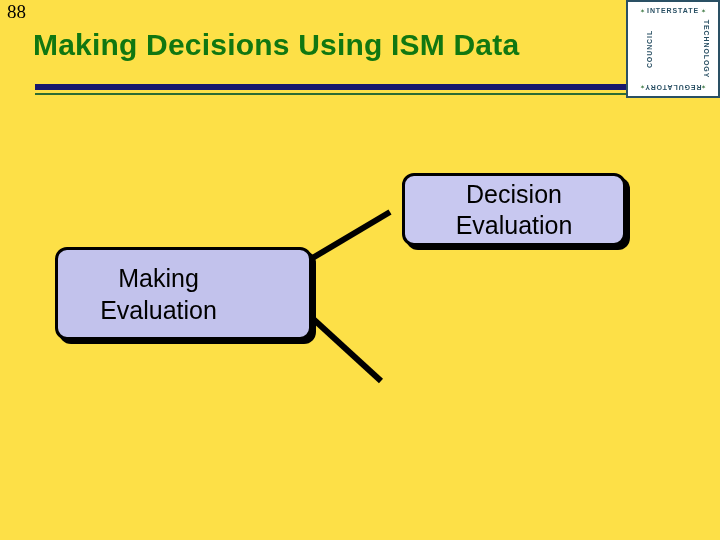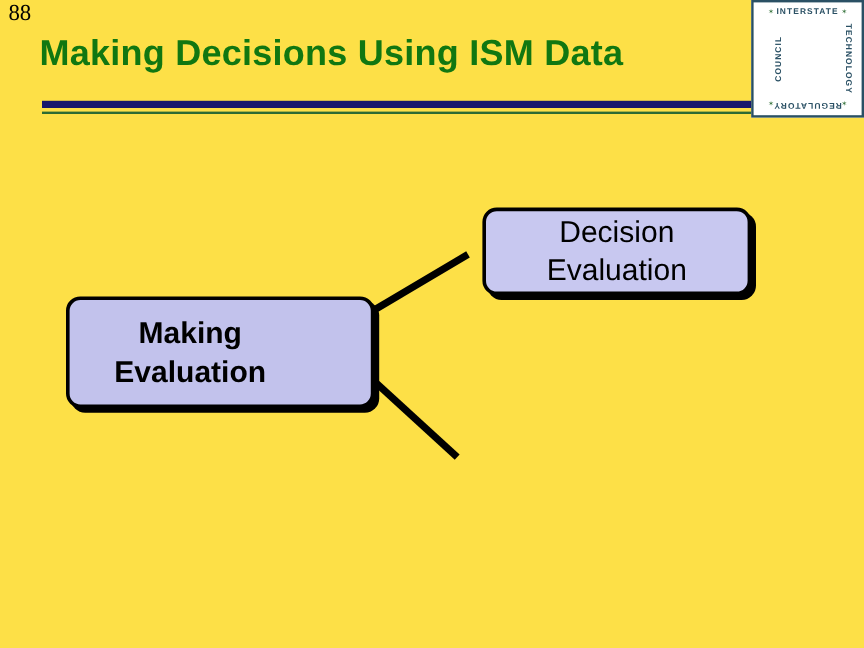--- a/index.html
+++ b/index.html
@@ -178,21 +178,21 @@
   }
   .node-making-decisions {
     left: 41px;
     top: 247px;
     width: 257px;
     height: 93px;
     background: #c2c2ec;
     justify-content: flex-start;
     text-align: center;
     font-size: 25px;
-    font-weight: bold;
+    font-weight: normal;
     line-height: 32px;
     box-shadow: 4px 4px 0 0 #000000;
   }
   .node-making-decisions .node-label {
     padding-right: 50px;
   }
   .node-data-evaluation {
     left: 377px;
     top: 350px;
     width: 231px;

